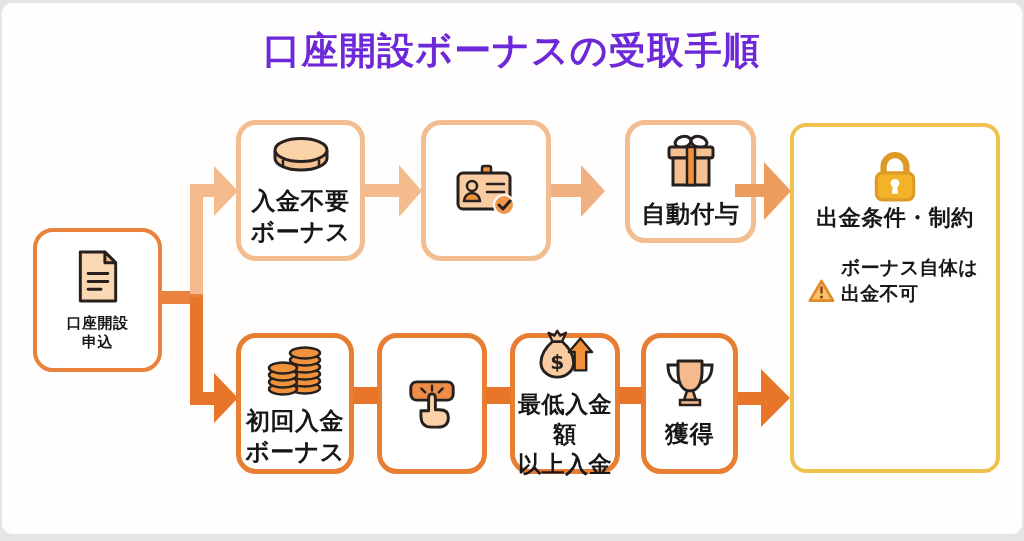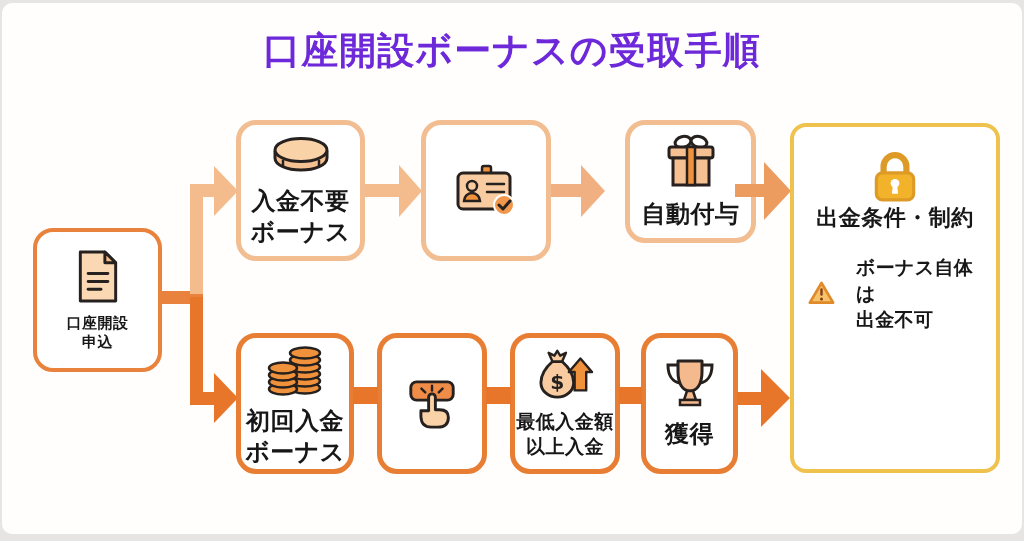--- a/index.html
+++ b/index.html
@@ -26,30 +26,30 @@
   .start-box{left:33px;top:228px;width:129px;height:144px;border:4px solid #E8823C;}
   .start-box .box-label{font-size:15px;}
   .top-box{border:5px solid #F2BD91;}
   .box-a{left:236px;top:120px;width:129px;height:141px;}
   .box-b{left:421px;top:120px;width:130px;height:141px;}
   .box-c{left:625px;top:120px;width:131px;height:123px;}
   .bottom-box{border:5px solid #E87E33;}
   .box-d{left:236px;top:333px;width:118px;height:141px;}
   .box-e{left:377px;top:333px;width:110px;height:141px;}
   .box-f{left:510px;top:333px;width:110px;height:141px;}
-  .box-f .box-label{font-size:19px;}
+  .box-f .box-label{font-size:23px;}
   .box-g{left:641px;top:333px;width:97px;height:141px;}
   .result-box{
     left:790px;top:123px;width:210px;height:350px;
     border:4px solid #EFC24D;border-radius:16px;
     justify-content:flex-start;padding:22px 14px 0;gap:0;
   }
   .result-title{font-weight:800;font-size:22px;color:#171717;letter-spacing:.5px;}
   .warnings{margin-top:22px;display:flex;flex-direction:column;gap:17px;width:100%;}
-  .warning{display:flex;gap:21px;align-items:center;}
+  .warning{display:flex;gap:6px;align-items:flex-end;}
   .warning .w-ic{flex:0 0 auto;margin-top:2px;}
   .warn-text{font-weight:800;font-size:19px;line-height:1.38;color:#171717;white-space:pre-line;letter-spacing:.3px;}
   
   .seg{position:absolute;}
   .head{position:absolute;width:0;height:0;}
   .c-light{background:#F4BC8C;} .c-mid2{background:#F1B082;} .c-mid{background:#EC9C5E;} .c-dark{background:#E8762A;} .c-stem{background:#E9823C;}
   .icon-wrap{display:flex;align-items:center;justify-content:center;}
 </style>
 </head>
 <body>

